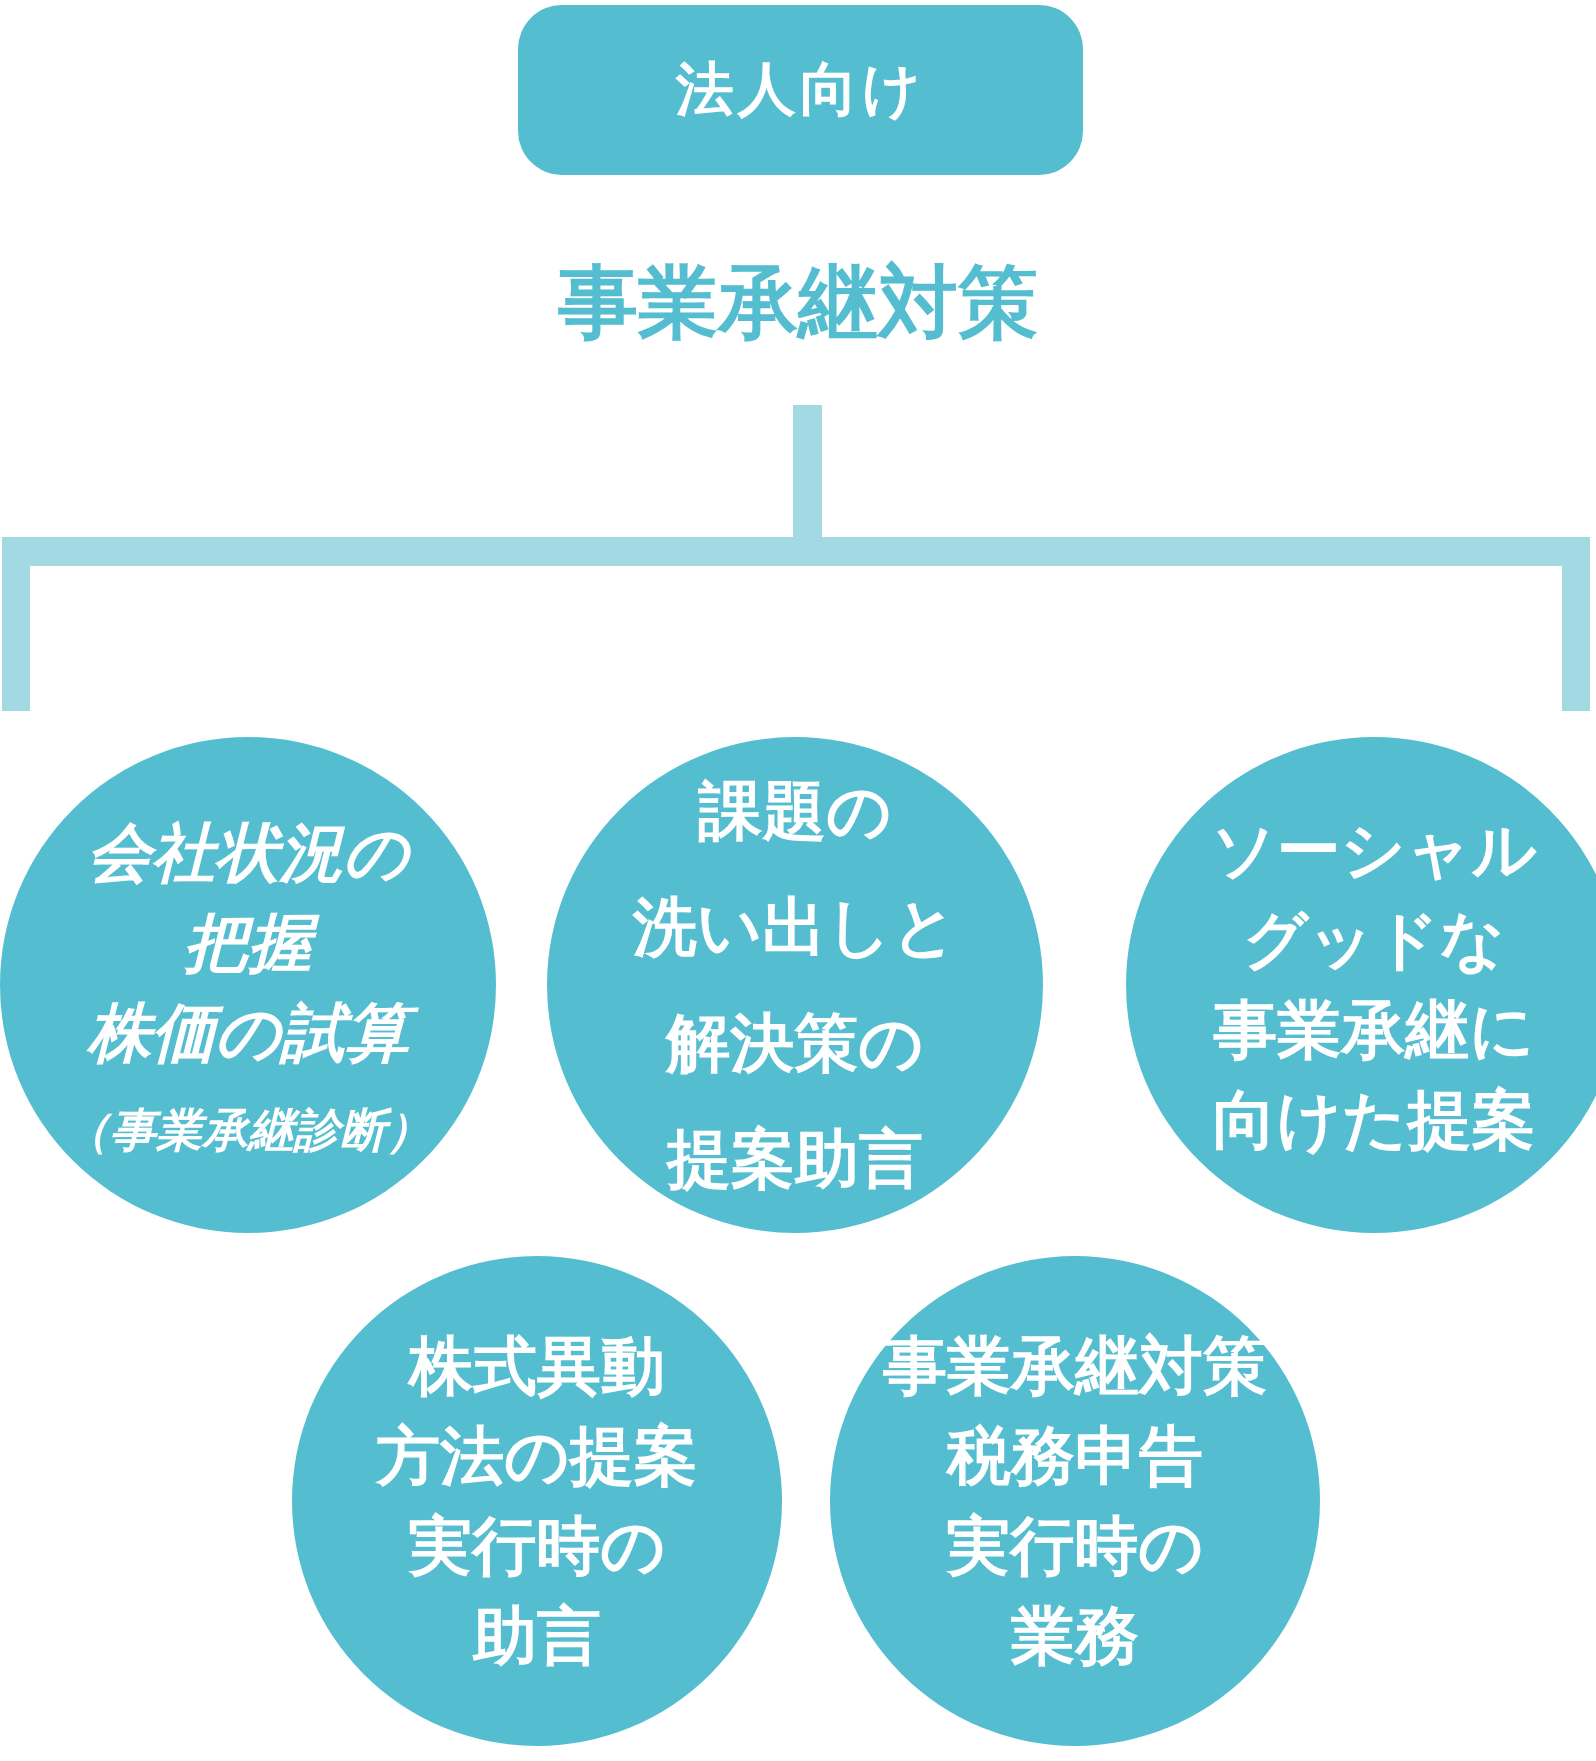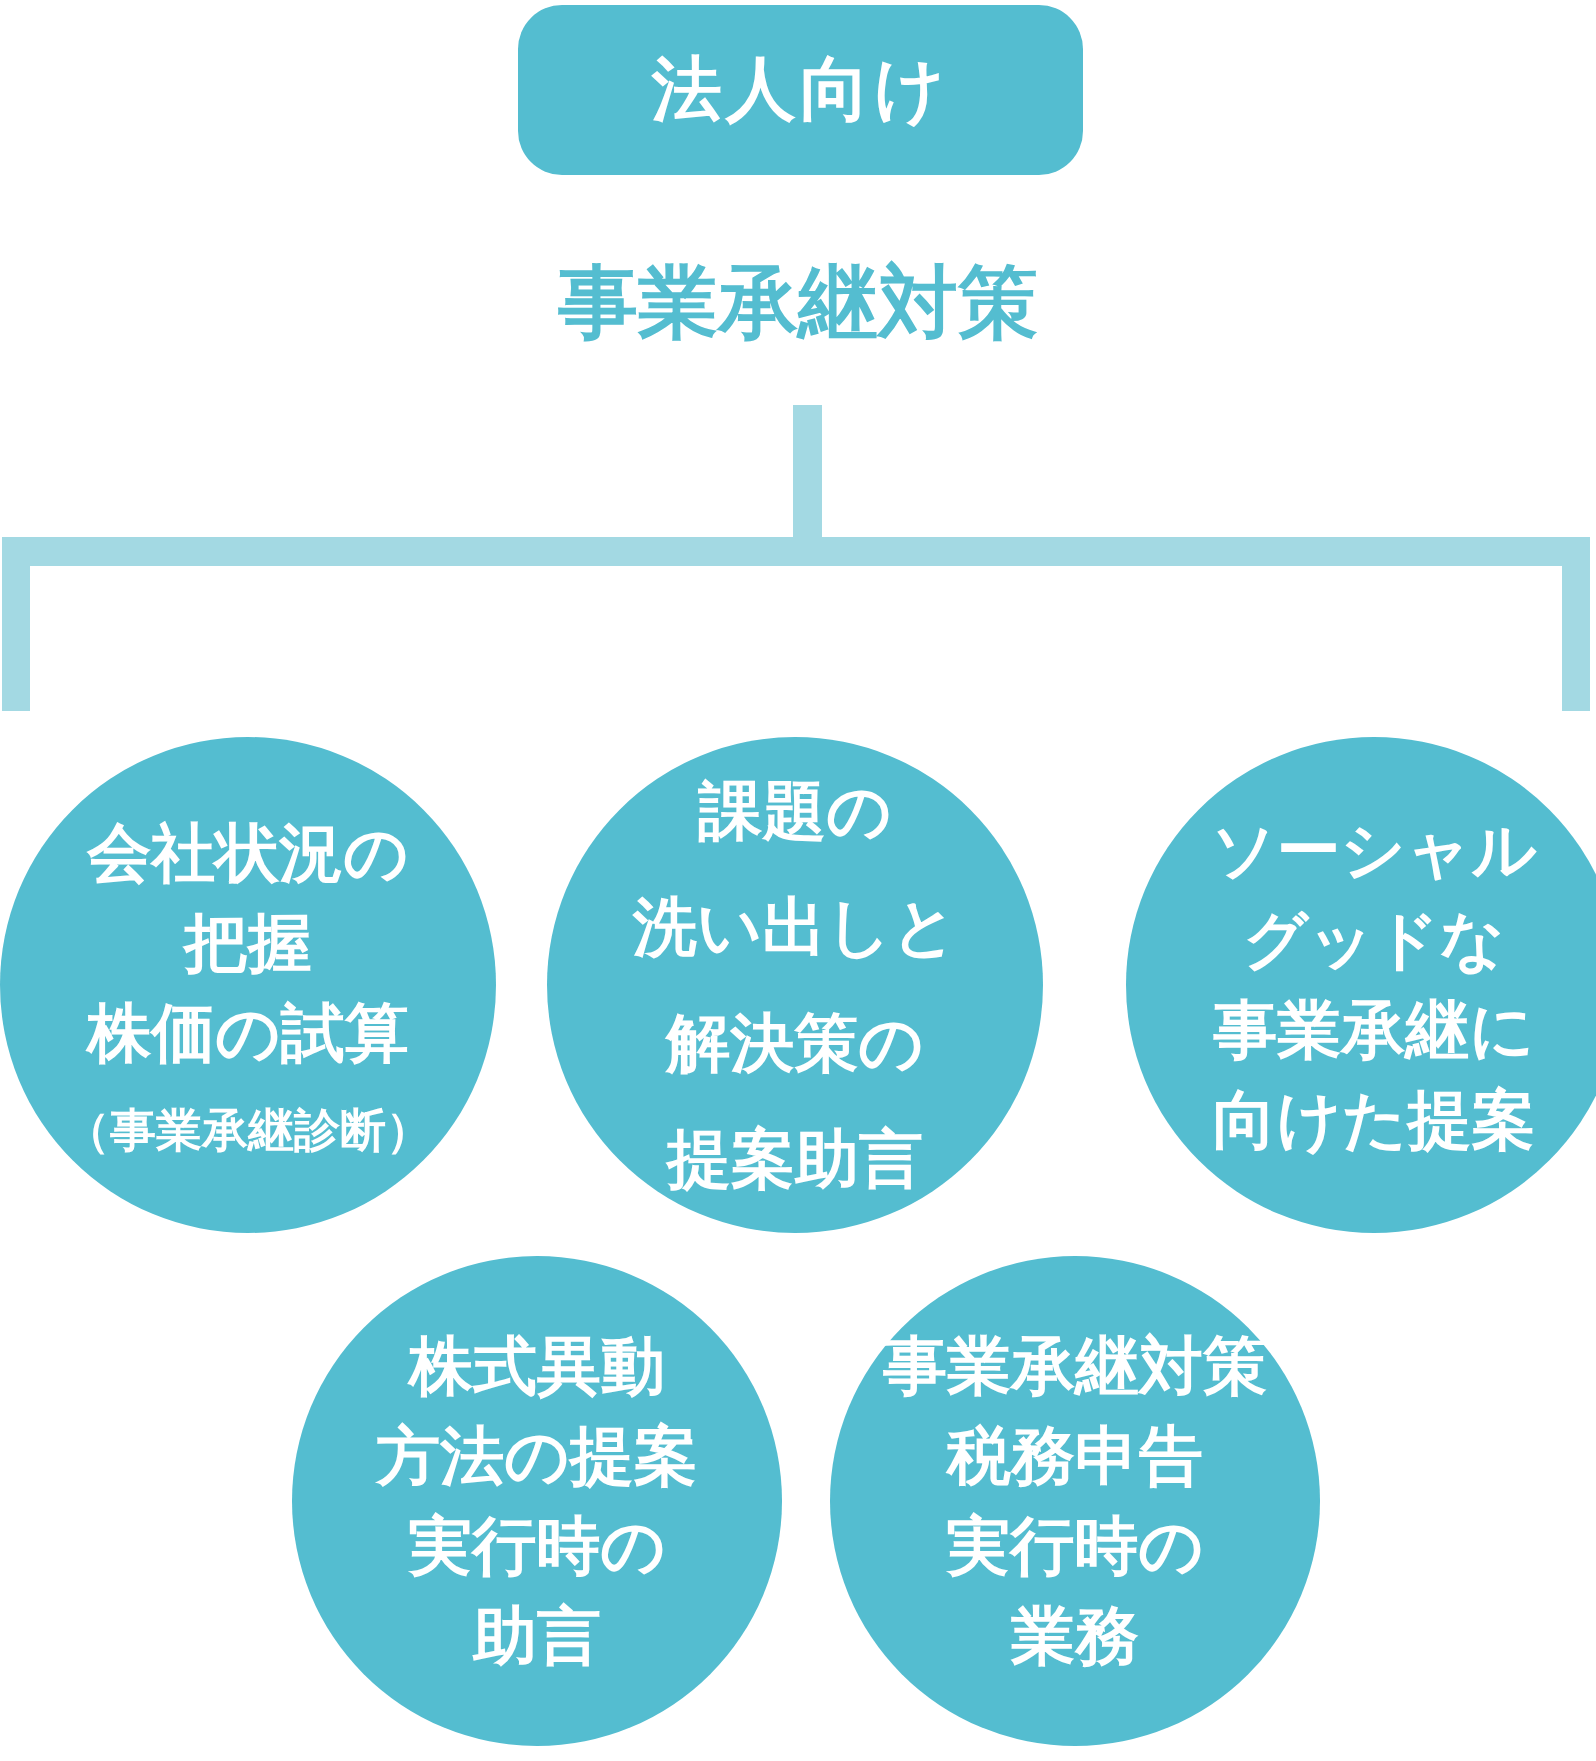--- a/index.html
+++ b/index.html
@@ -18,21 +18,21 @@
   }
   
   .badge{
     position:absolute;left:518px;top:5px;width:565px;height:170px;
     background:var(--primary);
     border-radius:44px;
     display:flex;align-items:center;justify-content:center;
   }
   .badge-label{
     color:var(--text-on-primary);
-    font-size:70px;font-weight:bold;letter-spacing:4px;
+    font-size:58px;font-weight:bold;letter-spacing:4px;
     white-space:nowrap;
   }
   
   .title{
     position:absolute;left:0;top:250px;width:100%;margin:0;
     text-align:center;
     color:var(--primary);
     font-size:80px;font-weight:bold;letter-spacing:0;
     white-space:nowrap;
   }
@@ -44,21 +44,21 @@
   .connector-drop.left{left:2px;}
   .connector-drop.right{left:1562px;}
   
   .circle{
     position:absolute;border-radius:50%;
     background:var(--primary);
     display:flex;flex-direction:column;align-items:center;justify-content:center;
     text-align:center;color:var(--text-on-primary);font-weight:bold;
   }
   .row1{width:496px;height:496px;top:737px;}
-  .c1{left:0px;}
+  .c1{left:0px;font-style:italic;}
   .c2{left:547px;gap:26px;}
   .c3{left:1126px;}
   .row2{width:490px;height:490px;top:1256px;}
   .c4{left:292px;}
   .c5{left:830px;}
   .line{font-size:64px;line-height:90px;white-space:nowrap;}
   .line.small{font-size:46px;line-height:64px;margin-top:20px;}
 </style>
 </head>
 <body>

